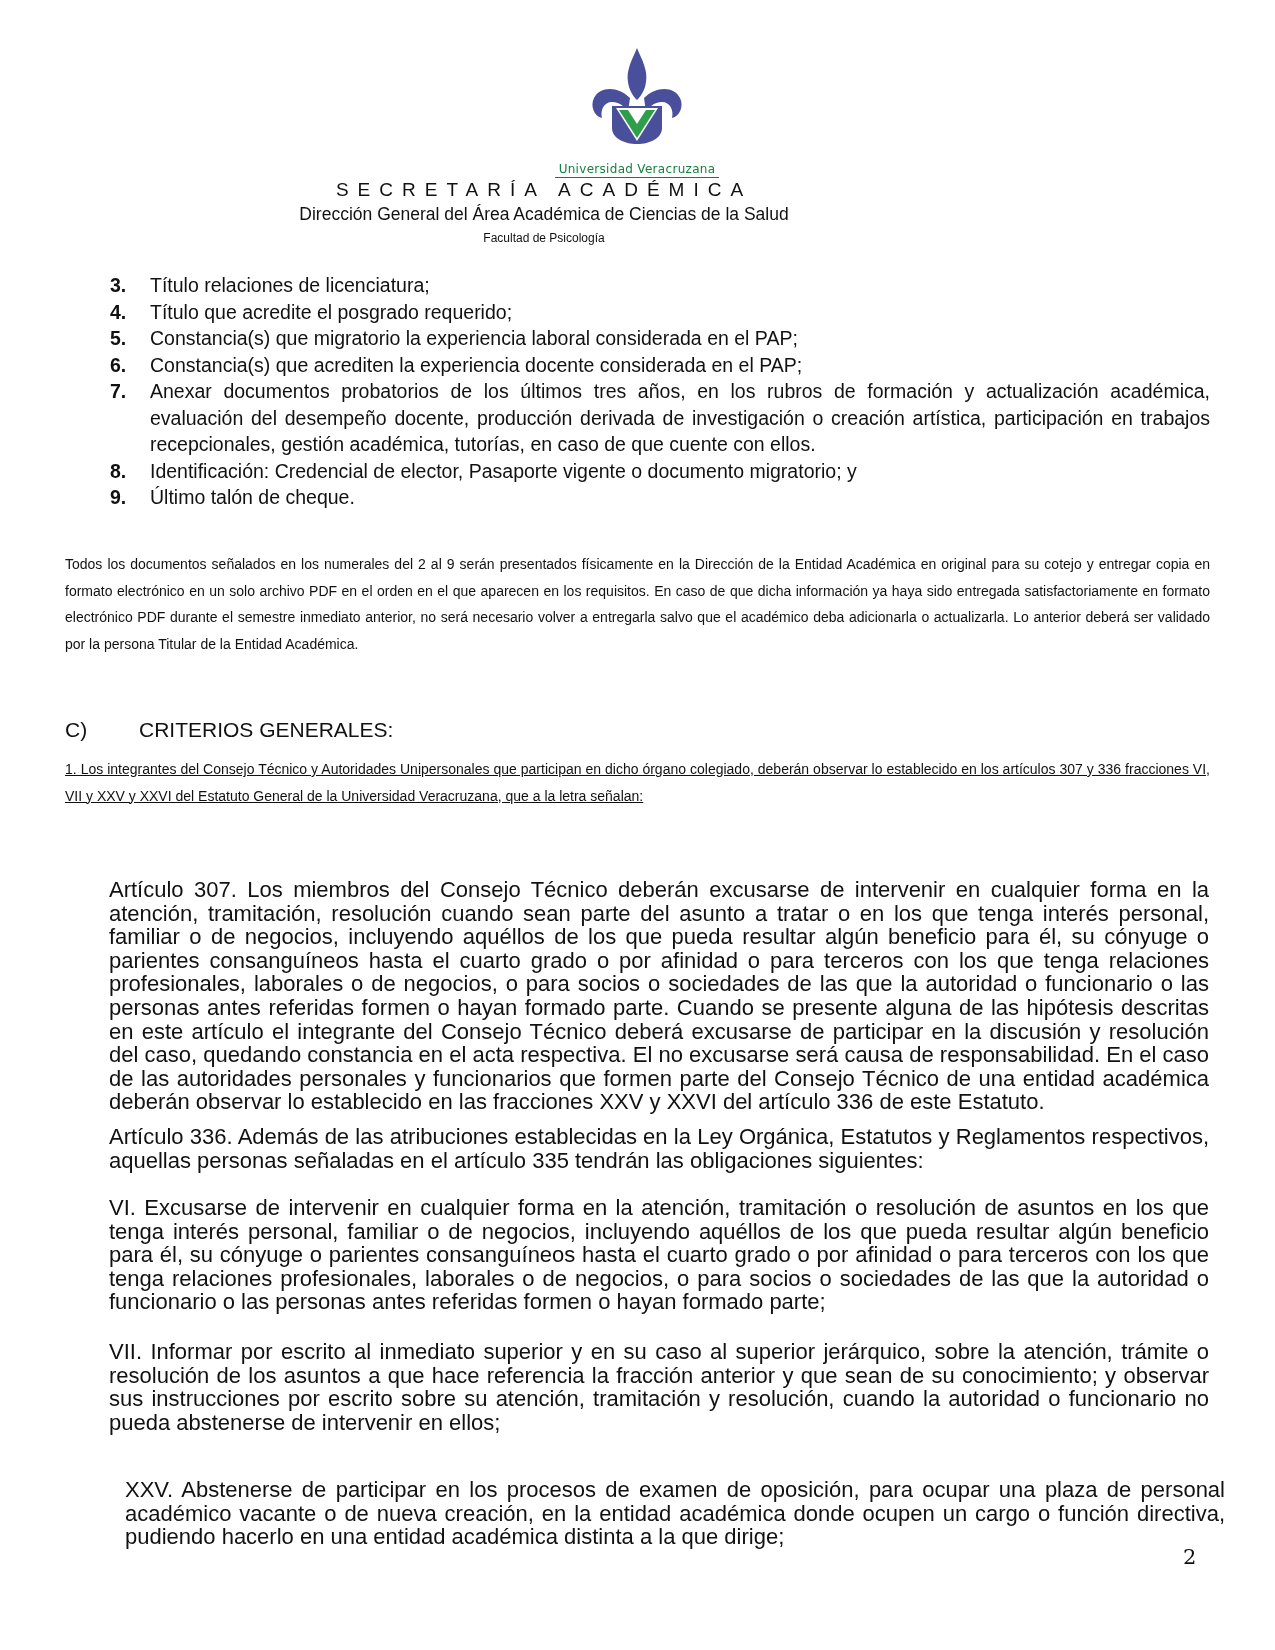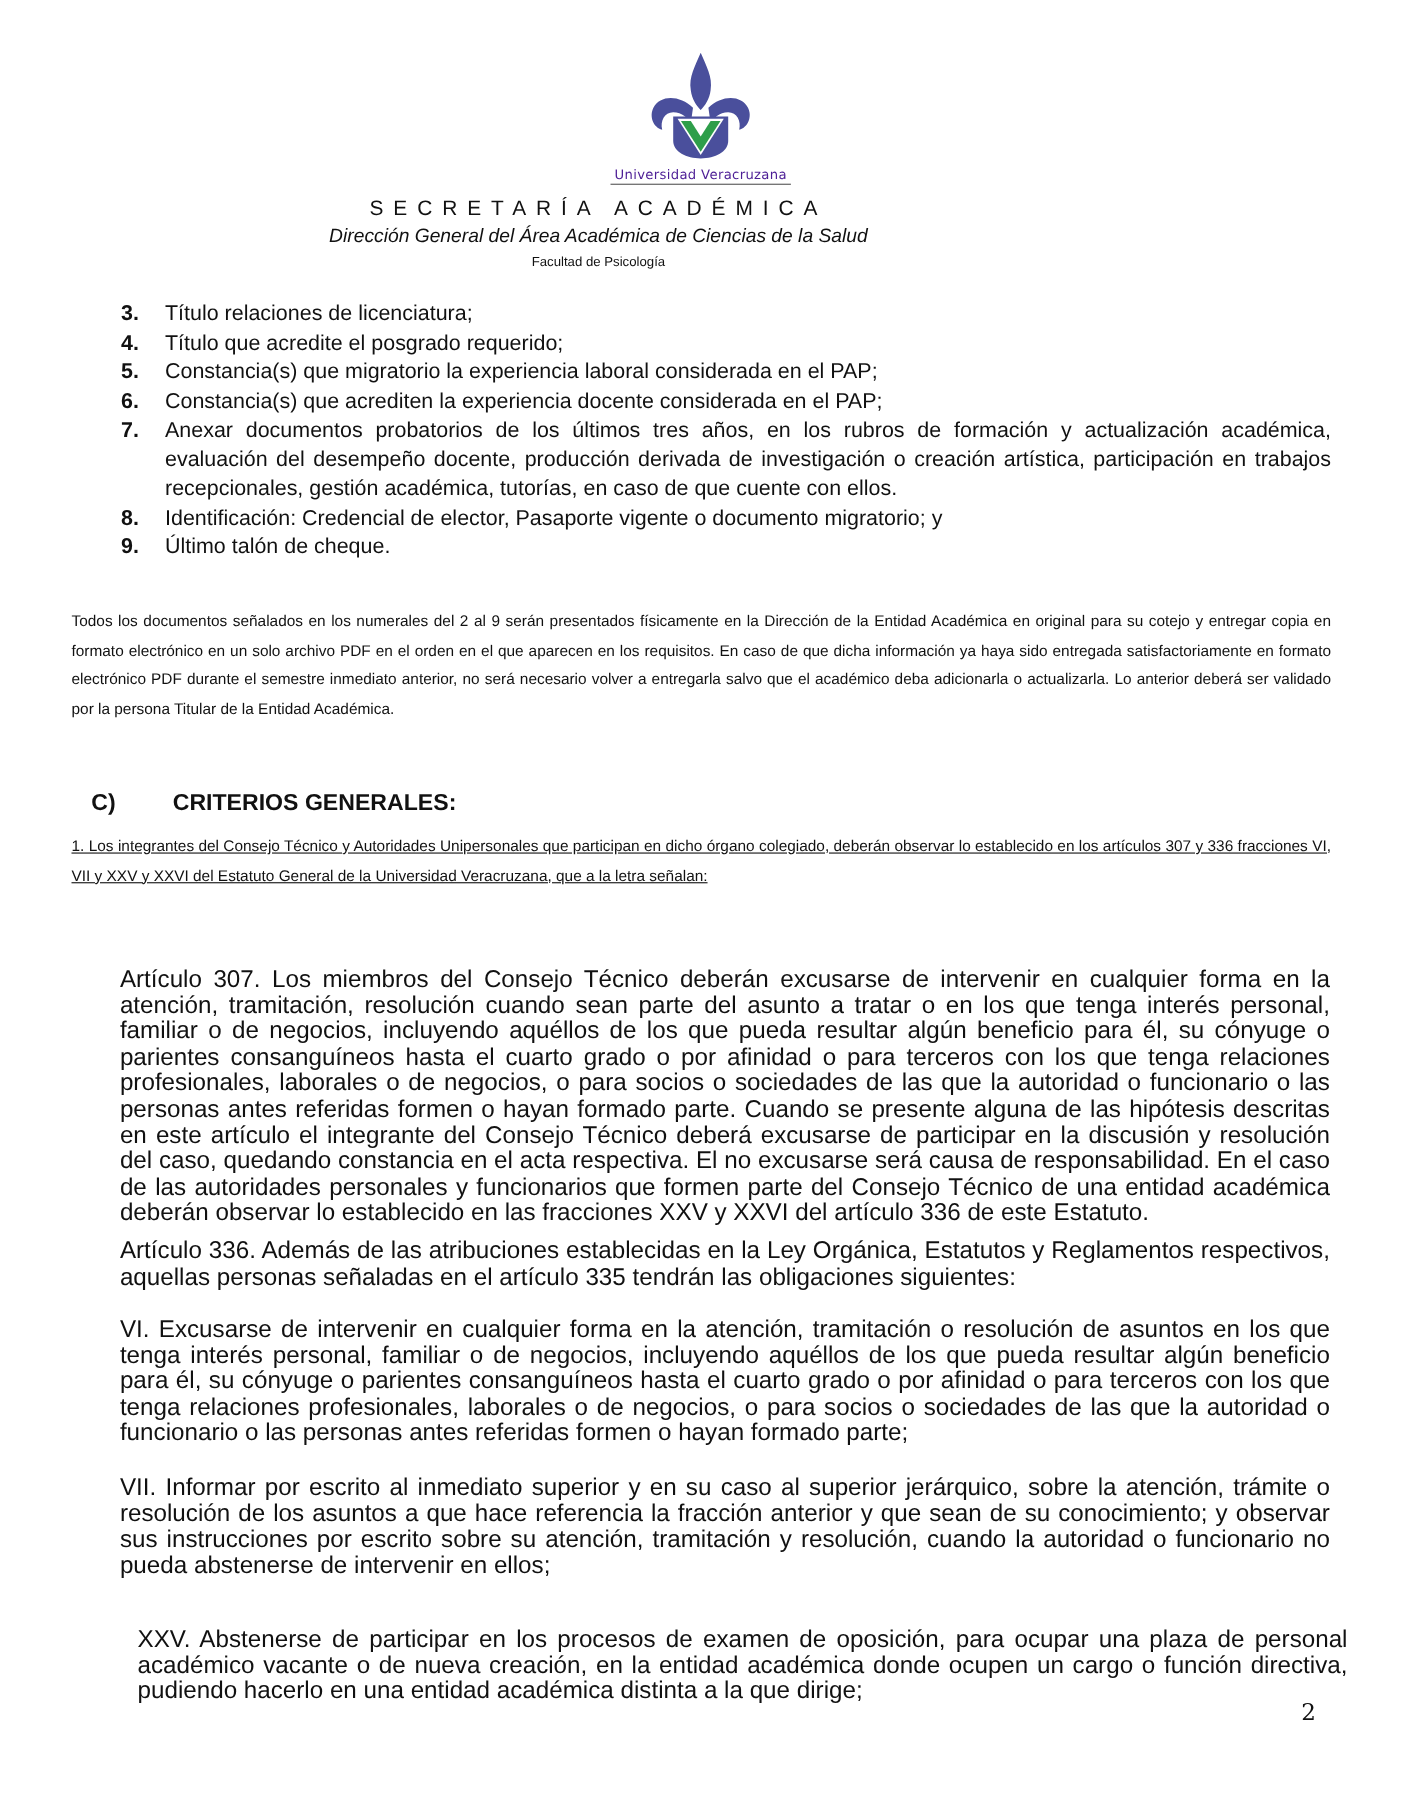--- a/index.html
+++ b/index.html
@@ -1,36 +1,36 @@
 <!DOCTYPE html>
 <html><head>
 <meta charset="utf-8">
 <style>
   html, body { margin: 0; padding: 0; background: #ffffff; }
   body { width: 1275px; height: 1650px; position: relative; overflow: hidden; color: #111; font-family: "Liberation Sans", sans-serif; }
   .page { position: absolute; left: 0; top: 0; width: 1275px; height: 1650px; }
 
   .logo-wrap { position: absolute; left: 537px; top: 46px; width: 200px; text-align: center; }
   .logo-svg { display: block; margin: 0 auto; width: 110px; height: 100px; }
-  .logo-caption { font-size: 12px; color: #4c1d95; letter-spacing: 0.3px; display: inline-block; border-bottom: 1px solid #555; padding: 0 4px 1px; margin-top: 6px; font-family: "DejaVu Sans", sans-serif; }
+  .logo-caption { font-size: 12px; color: #15803d; letter-spacing: 0.3px; display: inline-block; border-bottom: 1px solid #555; padding: 0 4px 1px; margin-top: 16px; font-family: "DejaVu Sans", sans-serif; }
 
   .header-block { position: absolute; left: 0; width: 1088px; top: 178px; text-align: center; }
   .secretaria { font-size: 19px; letter-spacing: 9px; line-height: 24px; }
-  .direccion { font-size: 17.5px; line-height: 24px; font-style: italic; }
+  .direccion { font-size: 17.5px; line-height: 24px; }
   .facultad { font-size: 12px; line-height: 24px; }
 
   .req-list { position: absolute; left: 110px; top: 272px; width: 1100px; font-size: 19.5px; line-height: 26.5px; }
   .req-item { display: flex; }
   .req-num { width: 40px; flex: 0 0 40px; font-weight: bold; }
   .req-text { flex: 1; text-align: justify; }
 
   .para { position: absolute; left: 65px; width: 1145px; font-size: 14px; line-height: 26.5px; text-align: justify; }
   .p-todos { top: 551px; }
 
-  .section-title { position: absolute; left: 65px; top: 716px; font-size: 21px; font-weight: bold; line-height: 28px; margin-left: 18px; }
+  .section-title { position: absolute; left: 65px; top: 716px; font-size: 21px; font-weight: normal; line-height: 28px; }
   .section-title .sec-letter { display: inline-block; width: 74px; }
 
   .p-integrantes { top: 756px; text-decoration: underline; }
 
   .quote { position: absolute; left: 109px; width: 1100px; font-size: 22px; line-height: 23.6px; text-align: justify; }
   .q-307 { top: 878px; }
   .q-336 { top: 1125px; }
   .q-vi { top: 1196px; }
   .q-vii { top: 1340px; }
   .q-xxv { top: 1462px; }

